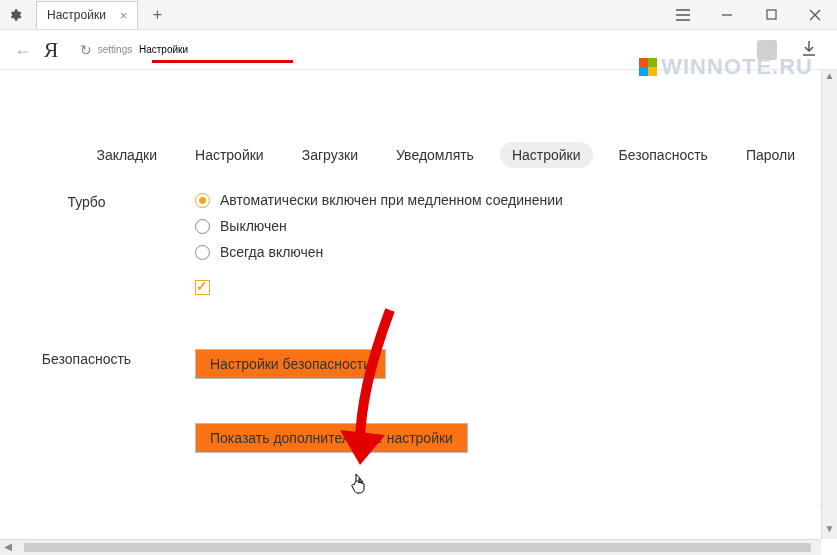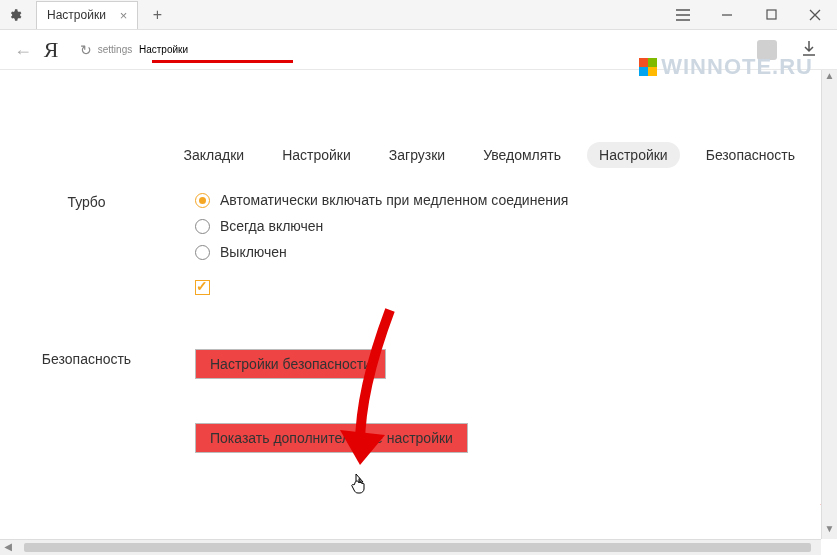--- a/index.html
+++ b/index.html
@@ -42,21 +42,21 @@
   .content { padding:10px 30px 0 0; }
   .section { display:flex; margin-bottom:44px; }
   .sect-label { width:195px; text-align:center; padding-right:22px; font-size:14px; color:#333; padding-top:2px; }
   .sect-body { flex:1; font-size:14px; color:#333; }
   .opt { display:flex; align-items:center; margin-bottom:10px; }
   .radio { width:15px; height:15px; border:1px solid #888; border-radius:50%; margin-right:10px; position:relative; }
   .radio.checked { border-color:#f5a623; }
   .radio.checked::after { content:""; position:absolute; top:3px; left:3px; width:7px; height:7px; background:#f5a623; border-radius:50%; }
   .check { width:15px; height:15px; border:1px solid #f5a623; margin-right:10px; position:relative; }
   .check.checked::after { content:"✓"; position:absolute; top:-3px; left:0; color:#f5a623; font-size:14px; font-weight:bold; }
-  .btn { display:inline-block; padding:6px 14px; border:1px solid #bbb; background:#ef4444; font-size:14px; color:#333; }
+  .btn { display:inline-block; padding:6px 14px; border:1px solid #bbb; background:#f97316; font-size:14px; color:#333; }
 
   
   .arrow-svg { position:absolute; pointer-events:none; }
   .cursor { position:absolute; top:472px; left:350px; font-size:18px; color:#000; }
 
   
   .vscroll { position:absolute; right:0; top:70px; bottom:16px; width:16px; background:#f0f0f0; border-left:1px solid #ddd; }
   .vscroll .arrow-up, .vscroll .arrow-dn { position:absolute; left:0; right:0; height:16px; text-align:center; color:#888; font-size:10px; }
   .vscroll .arrow-up { top:0; } .vscroll .arrow-dn { bottom:0; }
   .hscroll { position:absolute; left:0; right:16px; bottom:0; height:16px; background:#f0f0f0; border-top:1px solid #ddd; }
@@ -132,38 +132,39 @@
   <span>WINNOTE.RU</span>
 </div>
 
 <div class="navtabs">
   <div class="navtab">Закладки</div>
   <div class="navtab">Настройки</div>
   <div class="navtab">Загрузки</div>
   <div class="navtab">Уведомлять</div>
   <div class="navtab active">Настройки</div>
   <div class="navtab">Безопасность</div>
+  <div class="navtab">Пароли</div>
 </div>
 
 <div class="content">
 
   <div class="section">
     <div class="sect-label">Турбо</div>
     <div class="sect-body">
       <div class="opt">
         <span class="radio checked"></span>
-        <span>Автоматически включать при медленном соединения</span>
+        <span>Автоматически включен при медленном соединении</span>
+      </div>
+      <div class="opt">
+        <span class="radio"></span>
+        <span>Выключен</span>
       </div>
       <div class="opt">
         <span class="radio"></span>
         <span>Всегда включен</span>
-      </div>
-      <div class="opt">
-        <span class="radio"></span>
-        <span>Выключен</span>
       </div>
       <div style="height:10px"></div>
       <div class="opt">
         <span class="check checked"></span>
       </div>
     </div>
   </div>
 
   <div class="section">
     <div class="sect-label">Безопасность</div>

